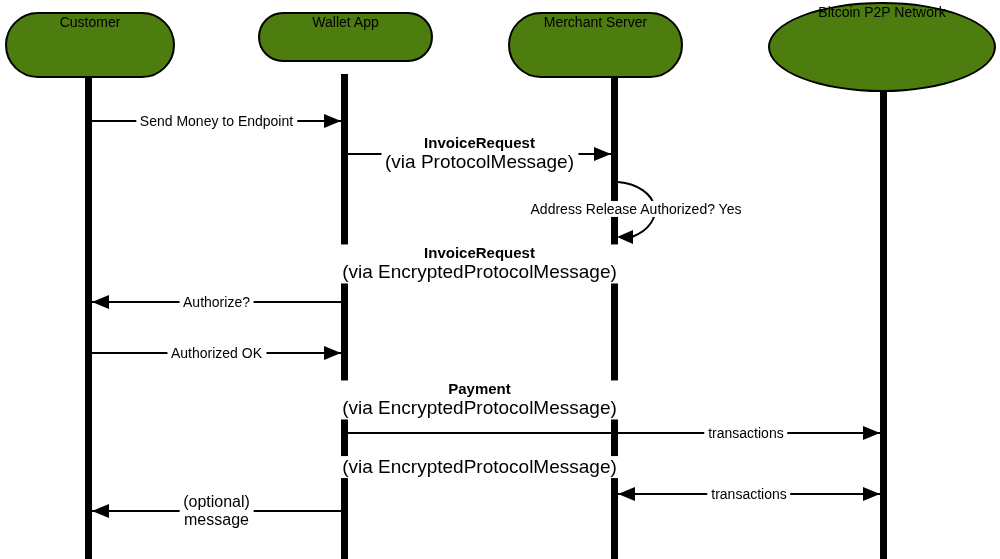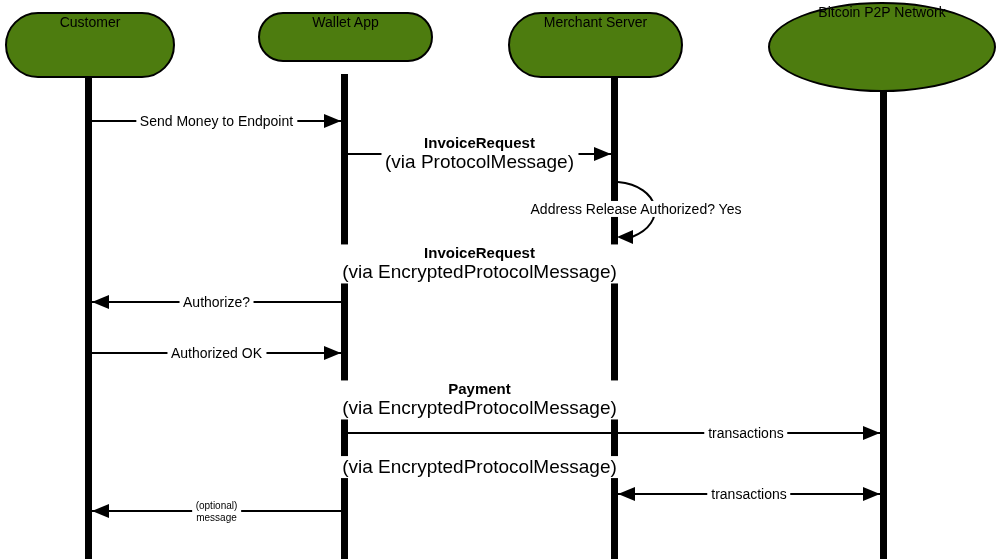--- a/index.html
+++ b/index.html
@@ -23,21 +23,21 @@
   .ah{position:absolute;width:0;height:0;top:-7px;}
   .ah-r{right:0;border-top:7px solid transparent;border-bottom:7px solid transparent;border-left:17px solid #000;}
   .ah-l{left:0;border-top:7px solid transparent;border-bottom:7px solid transparent;border-right:17px solid #000;}
   .mlabel{
     position:absolute;left:50%;top:0;transform:translate(-50%,-50%);
     background:#fff;padding:0 4px;white-space:nowrap;text-align:center;line-height:1.15;
   }
   .single{font-size:14px;}
   .duo .t{display:block;font-size:15px;font-weight:bold;}
   .duo .s{display:block;font-size:19px;}
-  .duo .r{display:block;font-size:10px;text-align:center;}
+  .duo .r{display:block;font-size:16px;text-align:center;}
   .selfloop{position:absolute;z-index:2;}
   .floatlabel{
     position:absolute;transform:translate(-50%,-50%);background:#fff;
     padding:0 3px;white-space:nowrap;font-size:14px;z-index:4;line-height:1.15;
   }
 </style>
 </head>
 <body>
 
 <div class="canvas">

